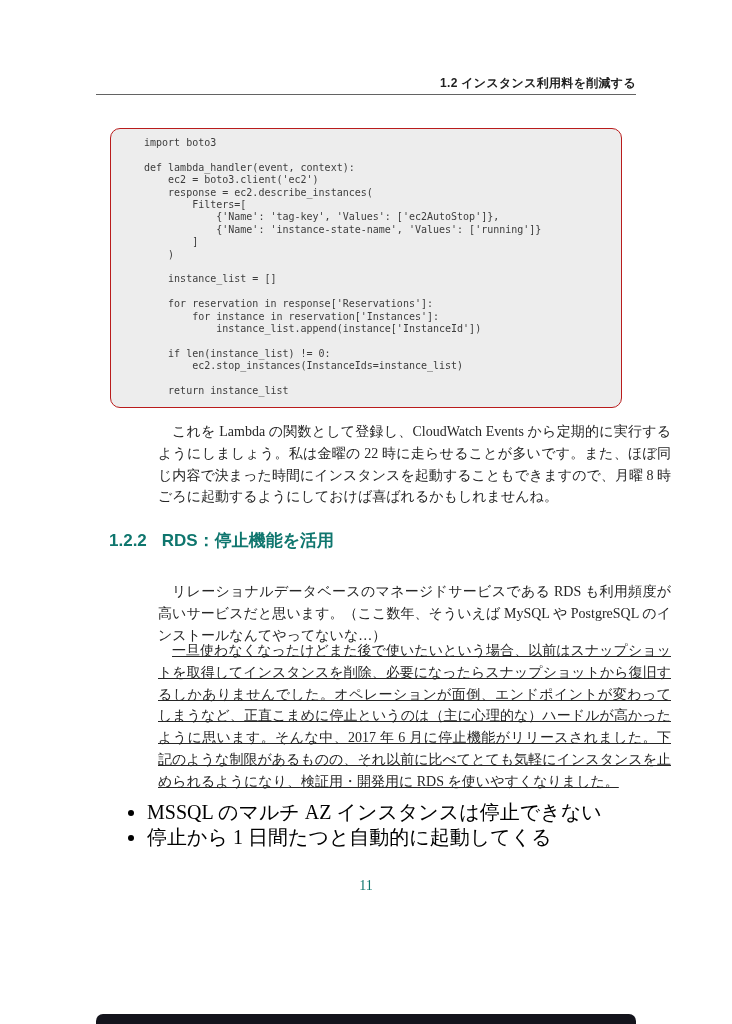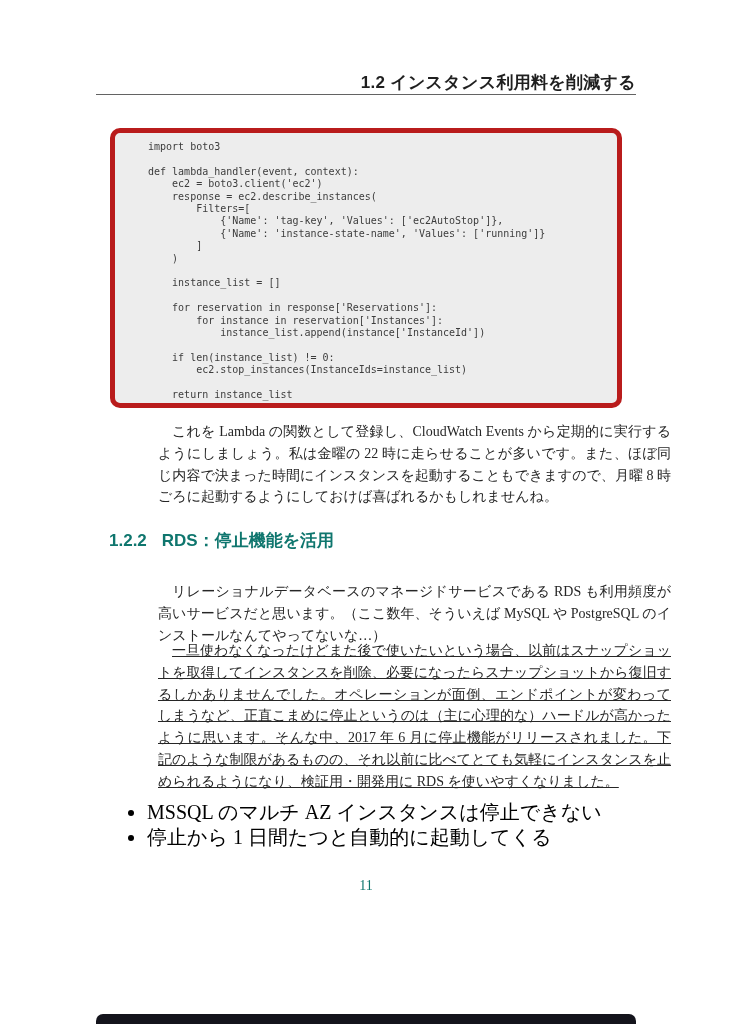--- a/index.html
+++ b/index.html
@@ -16,38 +16,38 @@
     color: #262626;
   }
 
   
   .running-header {
     position: absolute;
     top: 74px; left: 96px; width: 540px;
     text-align: right;
     font-family: "Liberation Sans", "DejaVu Sans", sans-serif;
     font-weight: bold;
-    font-size: 17px;
+    font-size: 12px;
     line-height: 18px;
     color: #1f1f1f;
     letter-spacing: 0.3px;
   }
   .header-rule {
     position: absolute;
     top: 94px; left: 96px; width: 540px;
     border-top: 1.6px solid #636363;
   }
 
   
   .code-block {
     position: absolute;
     top: 128px; left: 110px;
     width: 512px; height: 280px;
     background: #ededed;
-    border: 5px solid #b91c1c;
+    border: 1px solid #b91c1c;
     border-radius: 10px;
     overflow: hidden;
   }
   .code-block pre {
     padding: 8px 6px 0 33px;
     font-family: "DejaVu Sans Mono", "Liberation Mono", monospace;
     font-size: 10px;
     line-height: 12.4px;
     color: #3c3c3c;
     white-space: pre;

